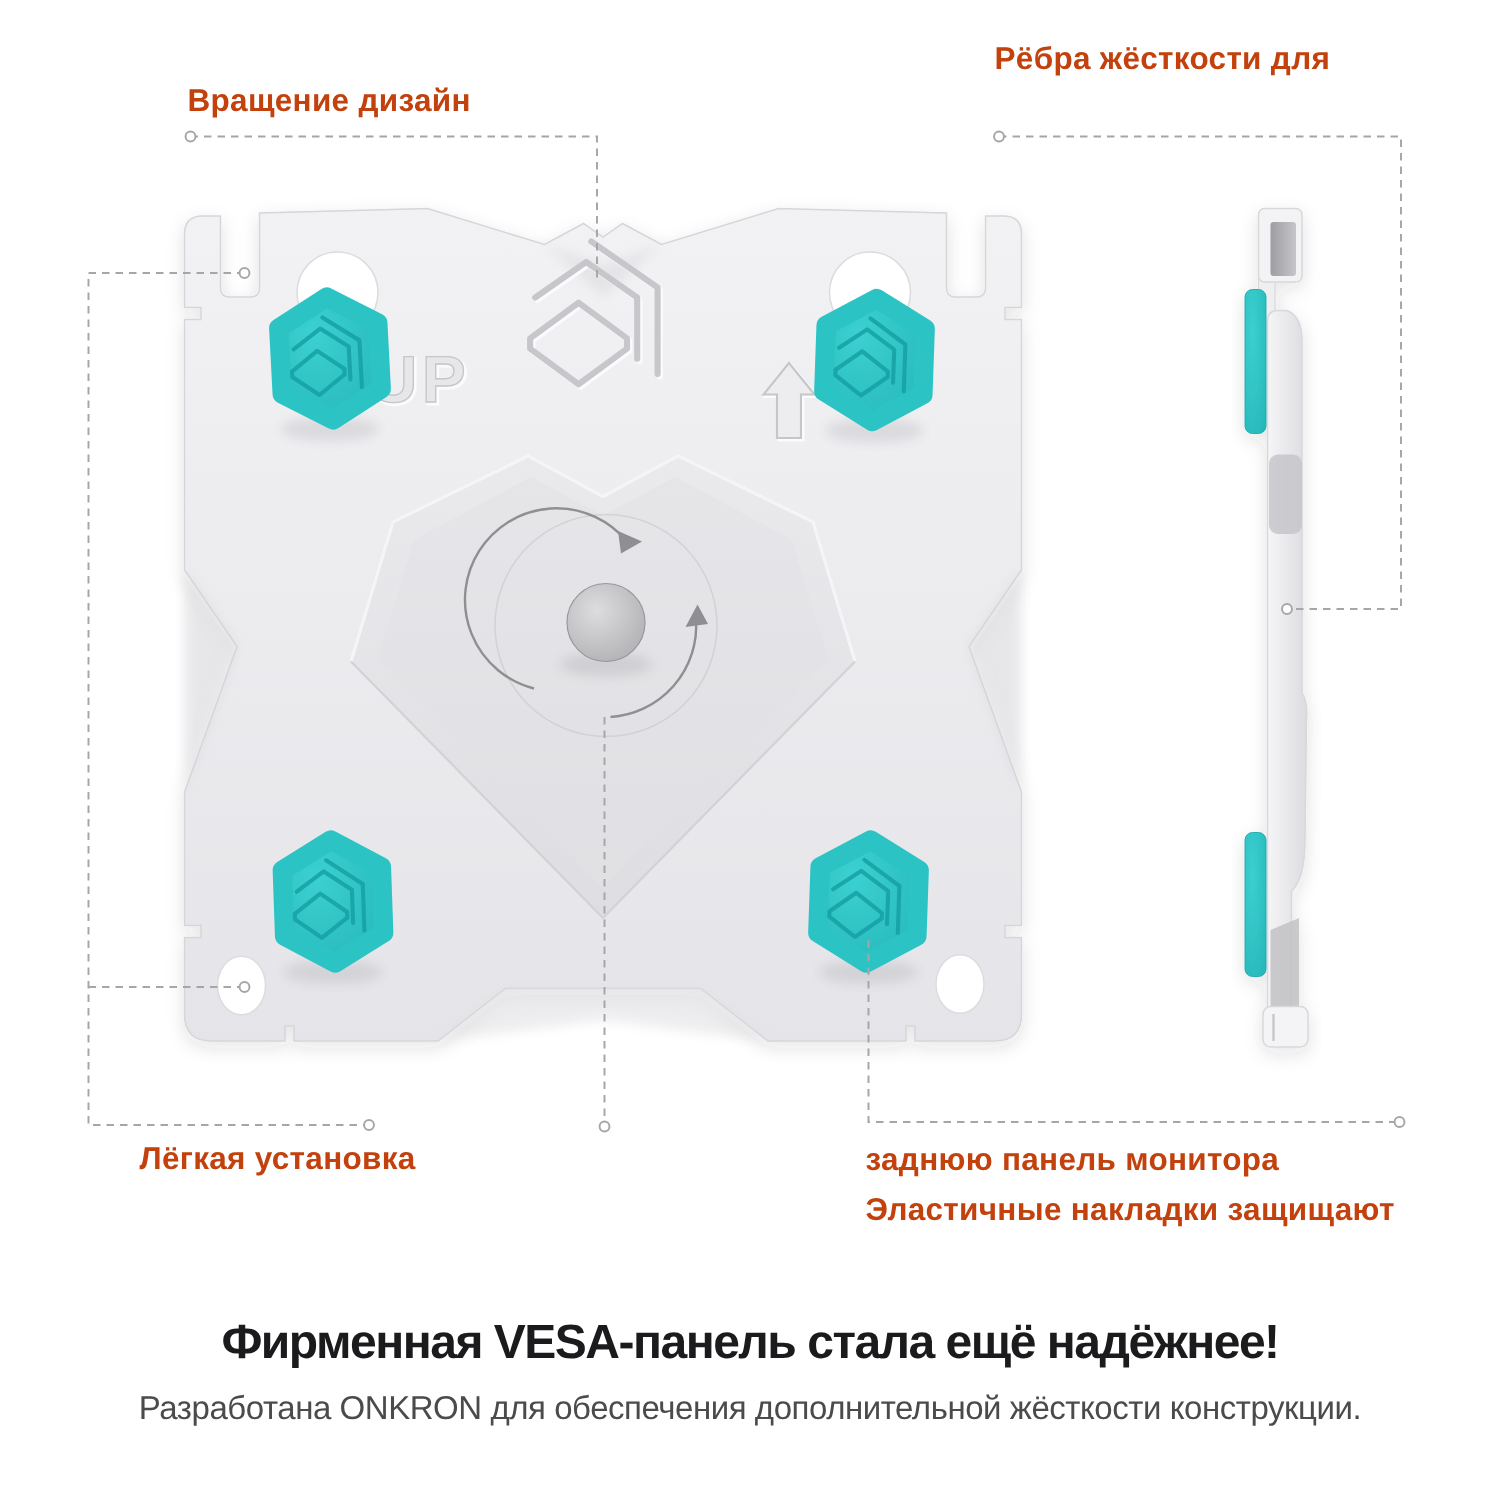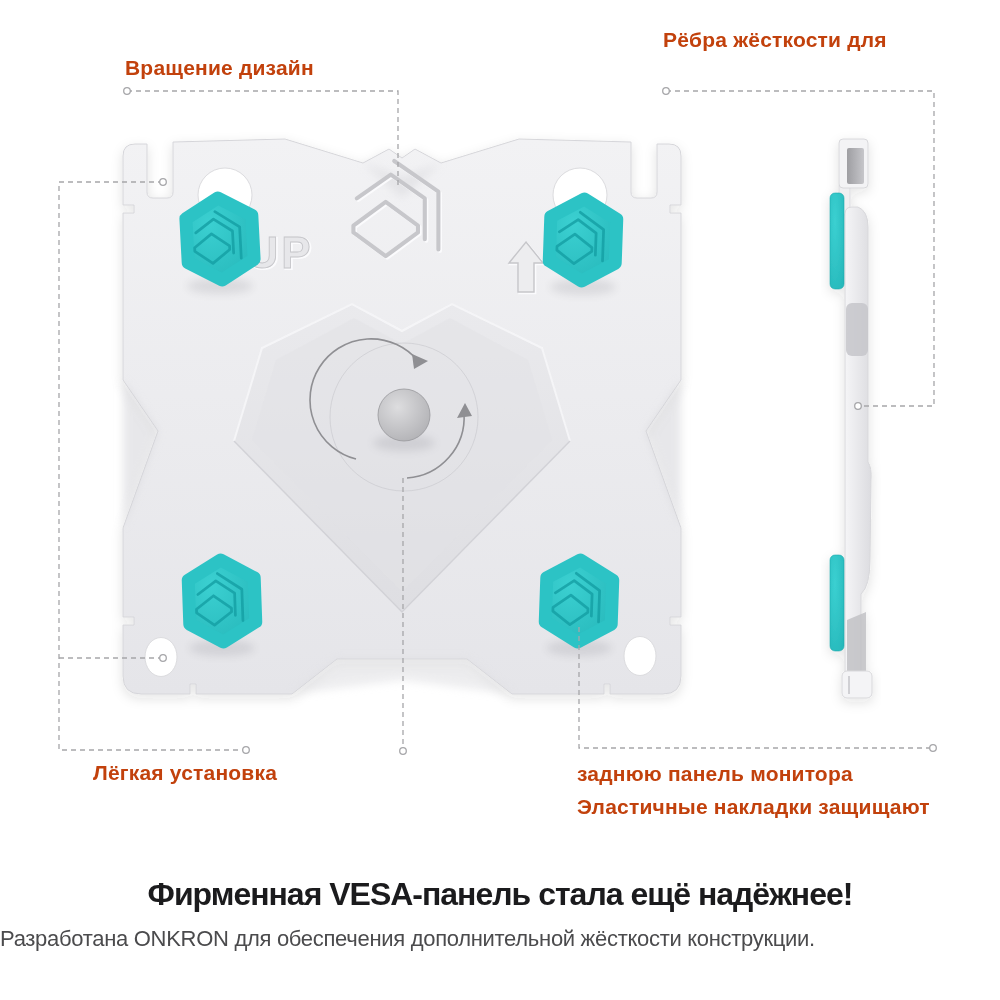--- a/index.html
+++ b/index.html
@@ -3,21 +3,21 @@
 <meta charset="utf-8">
 <style>
   html,body{margin:0;padding:0;background:#fff;}
   .canvas{position:relative;width:1000px;height:1000px;background:#ffffff;overflow:hidden;
           font-family:"Liberation Sans", sans-serif;}
   .scene{position:absolute;left:0;top:0;}
   .label{position:absolute;font-weight:700;font-size:21px;line-height:32px;
          color:#c2410c;letter-spacing:.2px;white-space:nowrap;}
   .footer-heading{position:absolute;left:0;top:876px;width:1000px;text-align:center;
          font-weight:700;font-size:32px;letter-spacing:-1px;color:#1B1B1D;white-space:nowrap;}
-  .footer-sub{position:absolute;left:0;top:926px;width:1000px;text-align:left;
+  .footer-sub{position:absolute;left:0;top:926px;width:1000px;text-align:center;
          font-weight:400;font-size:22px;letter-spacing:-.3px;color:#4B4B4D;white-space:nowrap;}
   .up-text{font-family:"Liberation Sans", sans-serif;font-weight:700;font-size:44px;
          letter-spacing:3px;fill:#E7E7EA;stroke:#C6C6CA;stroke-width:.9;}
   .up-text-shadow{font-family:"Liberation Sans", sans-serif;font-weight:700;font-size:44px;
          letter-spacing:3px;fill:none;stroke:#FBFBFD;stroke-width:2;}
 </style>
 </head>
 <body>
 
 <div class="canvas">

